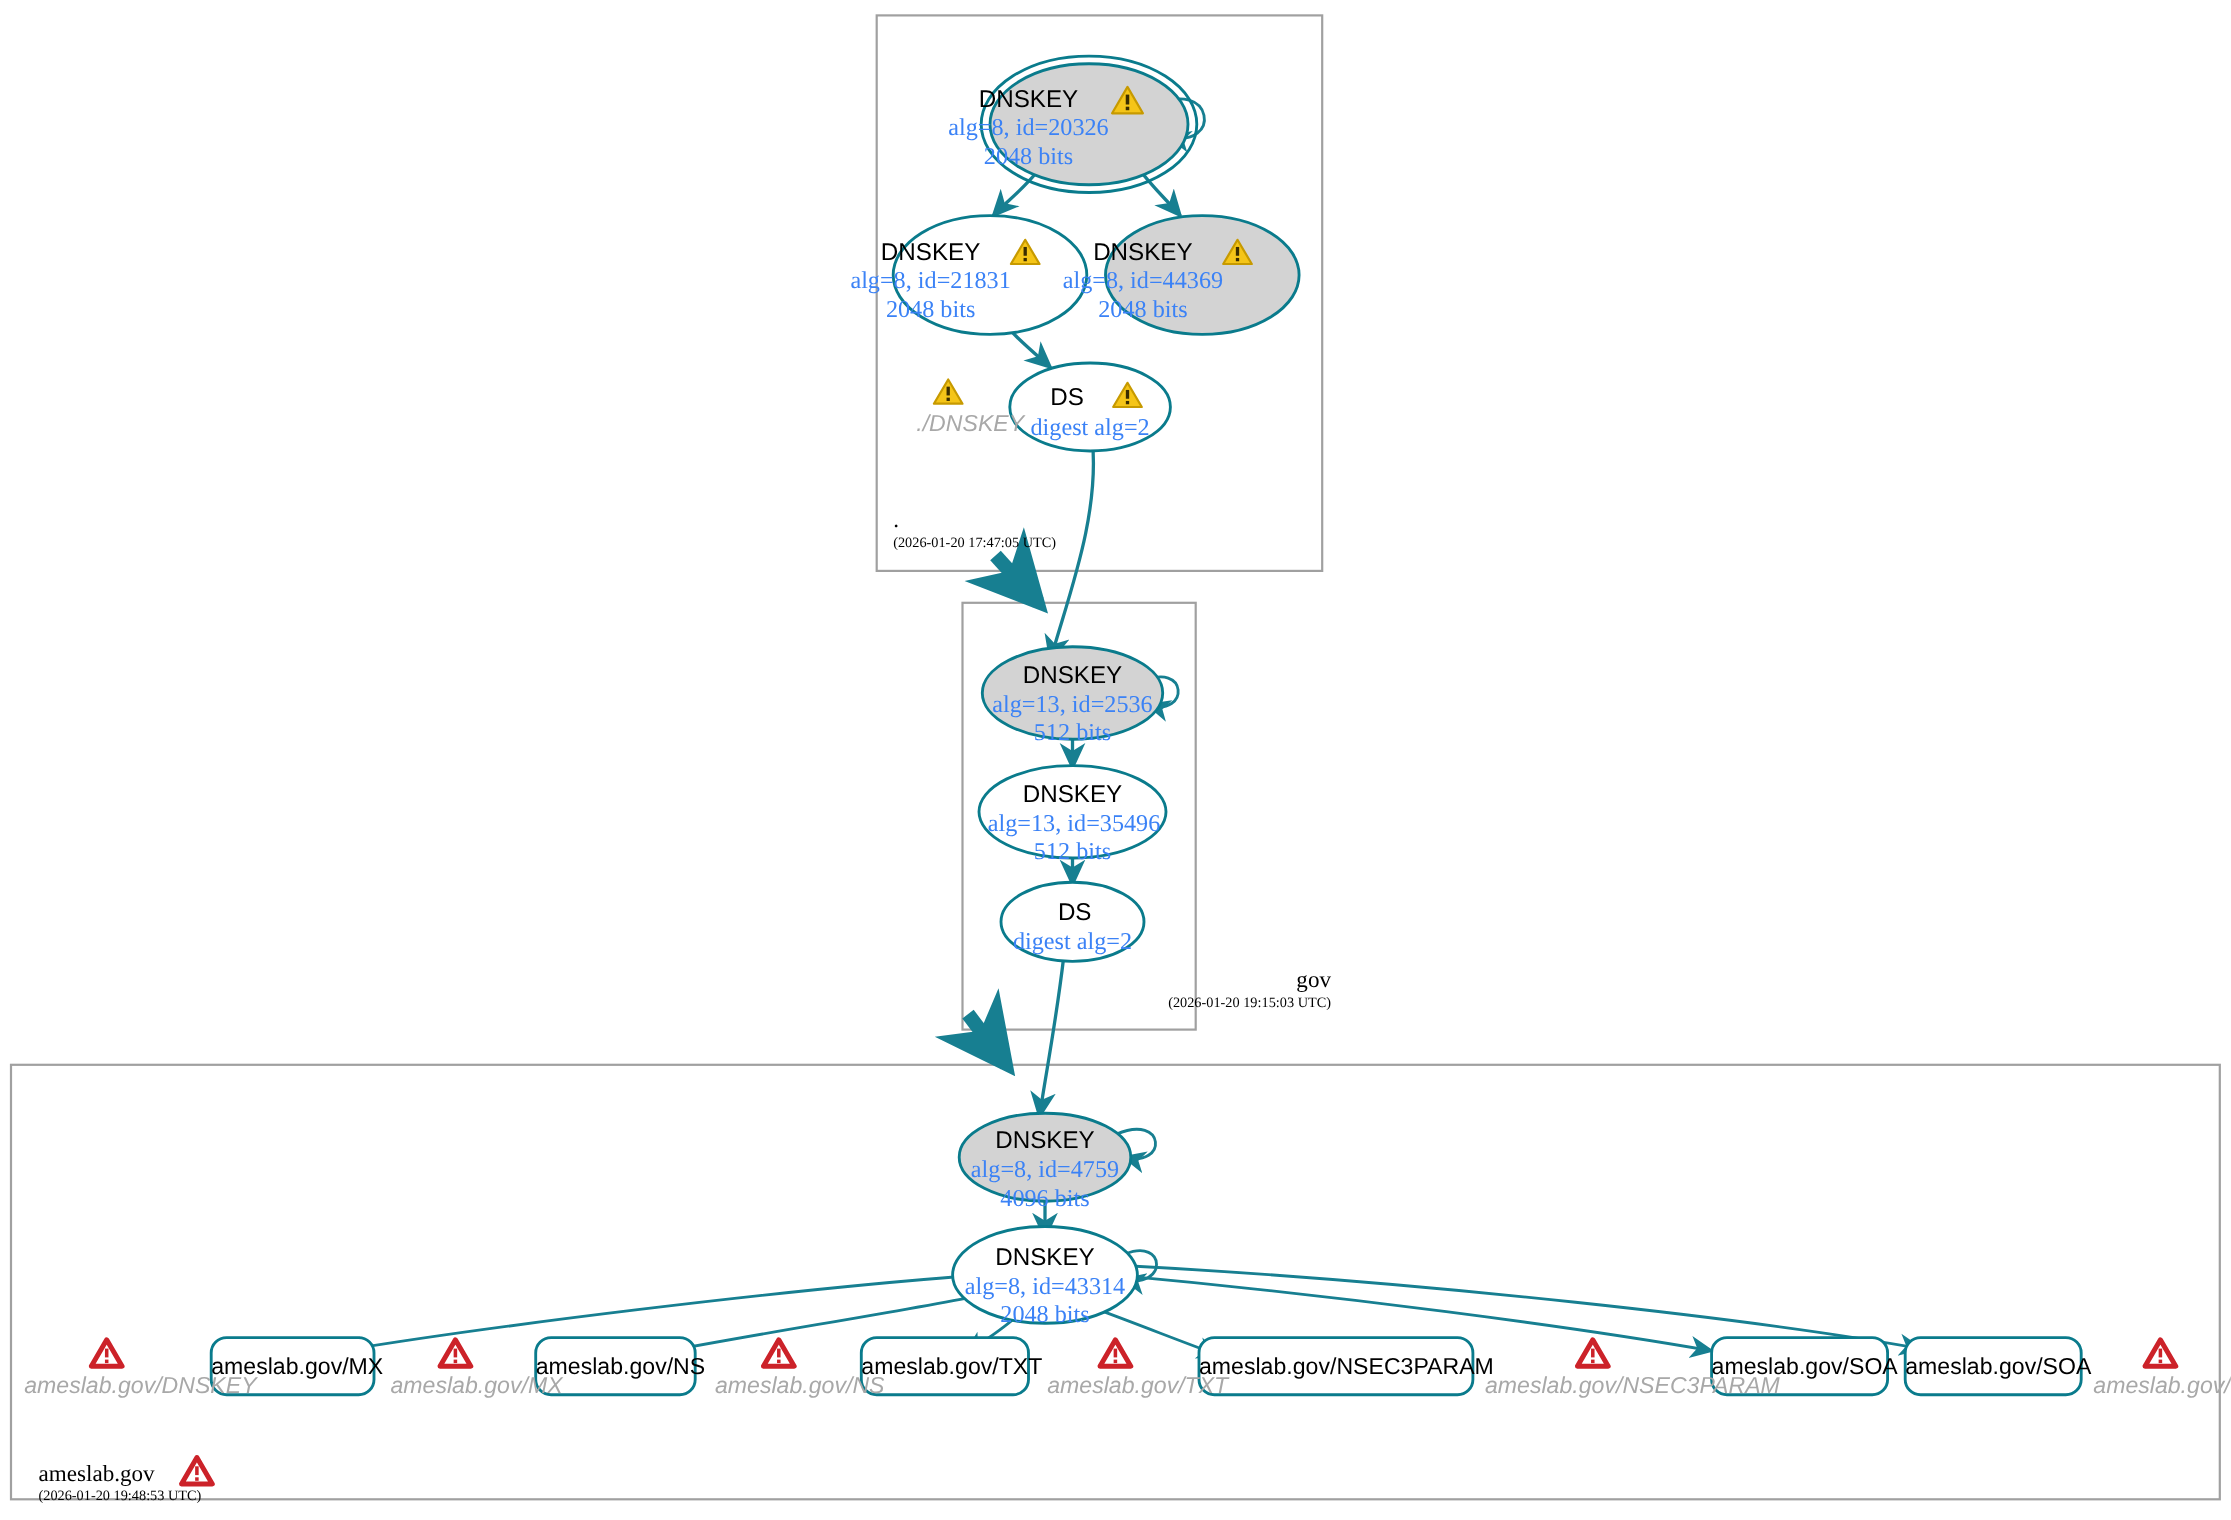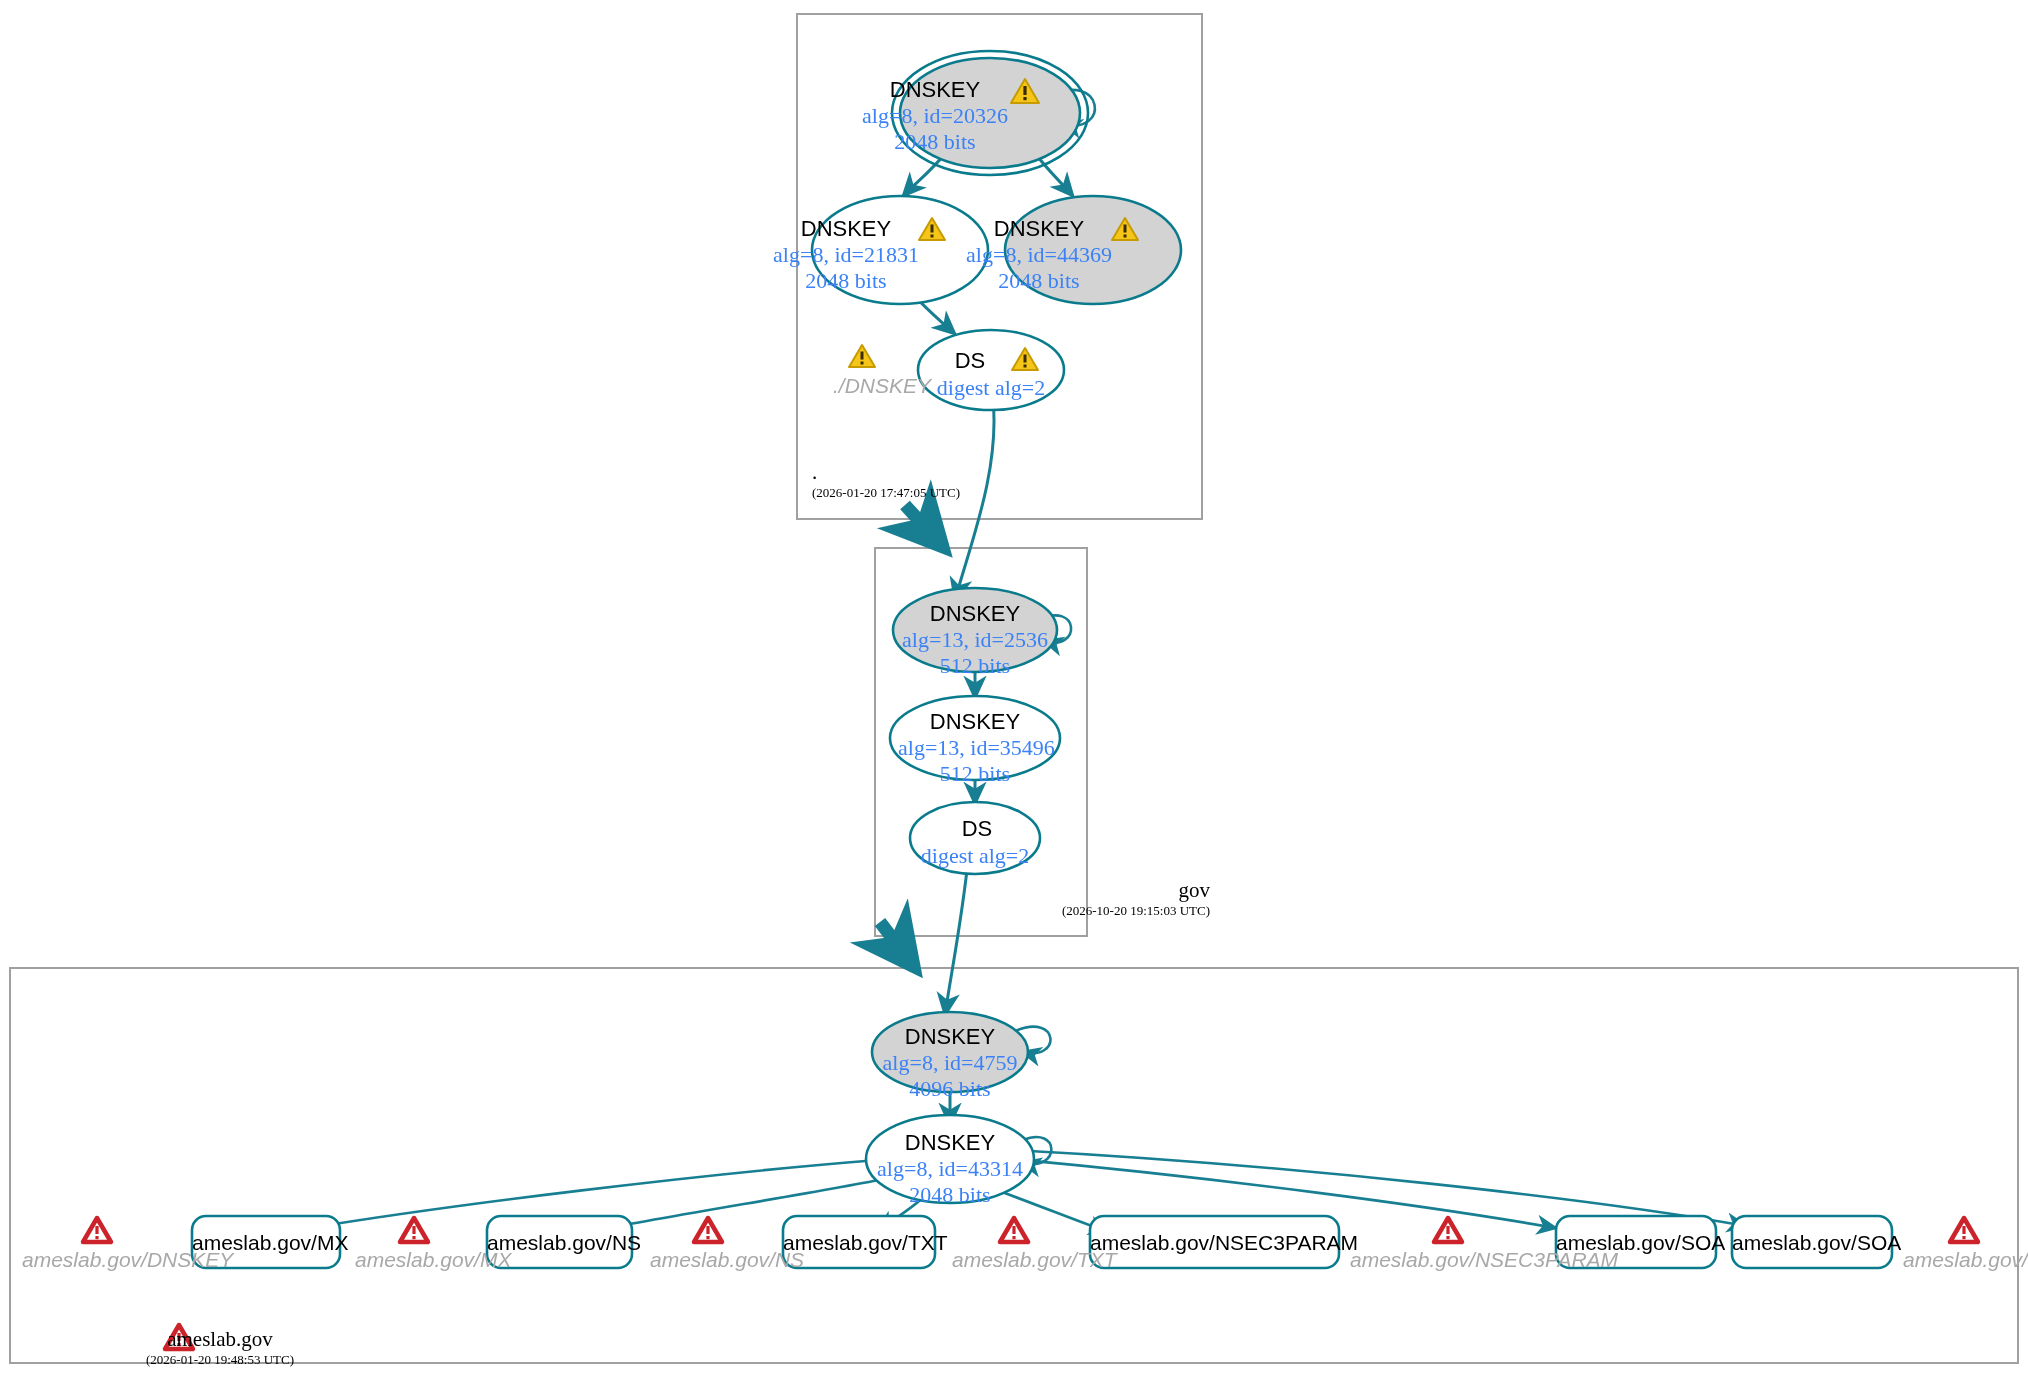--- a/index.html
+++ b/index.html
@@ -262,21 +262,21 @@
 
   <div class="node-label" style="left:937px; top:816px; width:80px;">
     <div class="title-line">DS</div>
   </div>
   <div class="node-label" style="left:915px; top:843px; width:120px;">
     <div class="sub-line">digest alg=2</div>
   </div>
 
   <div class="node-label" style="left:890px; top:878px; text-align:right; width:320px;">
     <div class="zone-name">gov</div>
-    <div class="zone-time">(2026-10-20 19:15:03 UTC)</div>
+    <div class="zone-time">(2026-01-20 19:15:03 UTC)</div>
   </div>
 
   <div class="node-label" style="left:876px; top:1024px; width:148px;">
     <div class="title-line">DNSKEY</div>
     <div class="sub-line">alg=8, id=4759</div>
     <div class="sub-line">4096 bits</div>
   </div>
 
   <div class="node-label" style="left:876px; top:1130px; width:148px;">
     <div class="title-line">DNSKEY</div>
@@ -291,18 +291,18 @@
   <div class="node-label rrset-text" style="left:1556px; top:1231px; width:160px;">ameslab.gov/SOA</div>
   <div class="node-label rrset-text" style="left:1732px; top:1231px; width:160px;">ameslab.gov/SOA</div>
 
   <div class="node-label err-text" style="left:22px; top:1248px; width:150px;">ameslab.gov/DNSKEY</div>
   <div class="node-label err-text" style="left:355px; top:1248px; width:120px;">ameslab.gov/MX</div>
   <div class="node-label err-text" style="left:650px; top:1248px; width:120px;">ameslab.gov/NS</div>
   <div class="node-label err-text" style="left:952px; top:1248px; width:125px;">ameslab.gov/TXT</div>
   <div class="node-label err-text" style="left:1350px; top:1248px; width:197px;">ameslab.gov/NSEC3PARAM</div>
   <div class="node-label err-text" style="left:1903px; top:1248px; width:125px;">ameslab.gov/SOA</div>
 
-  <div class="node-label" style="left:20px; top:1327px; text-align:center; width:400px;">
+  <div class="node-label" style="left:35px; top:1327px; text-align:left; width:400px;">
     <div class="zone-name">ameslab.gov</div>
     <div class="zone-time">(2026-01-20 19:48:53 UTC)</div>
   </div>
 
 </div>
 
 </body></html>

